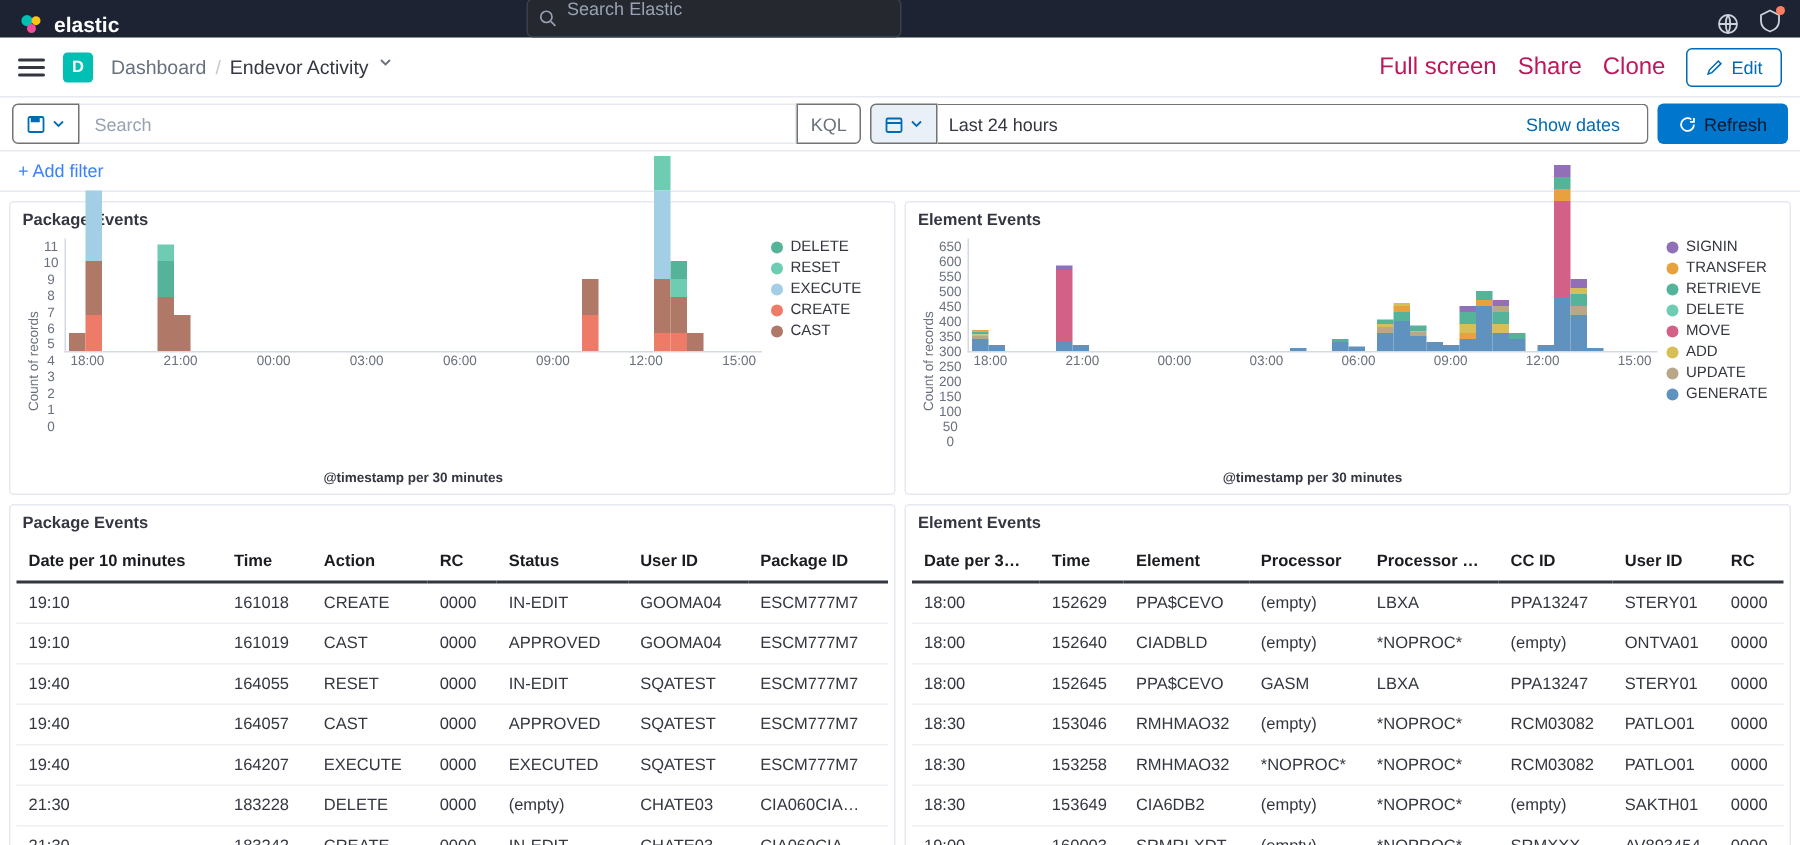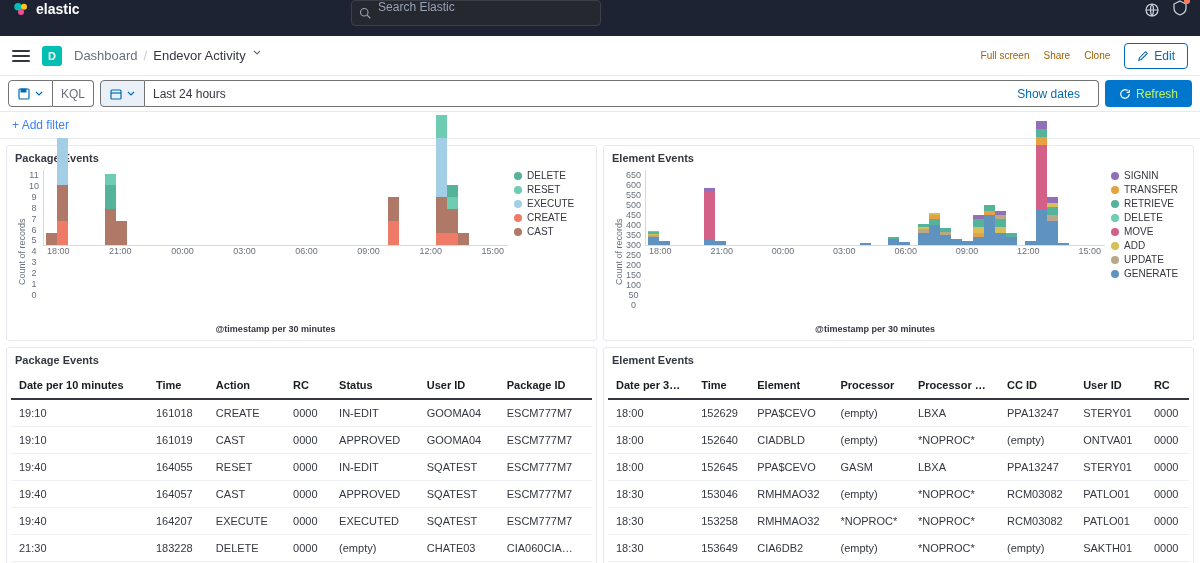--- a/index.html
+++ b/index.html
@@ -1,51 +1,51 @@
 <!DOCTYPE html>
 <html><head>
 <meta charset="utf-8">
 <style>
 * { margin: 0; padding: 0; box-sizing: border-box; }
 body { font-family: -apple-system, BlinkMacSystemFont, "Segoe UI", Helvetica, Arial, sans-serif; font-size: 12px; color: #343741; background: #fff; width: 1200px; }
 
-.topbar { background: #1d2333; height: 36px; display: flex; align-items: flex-start; padding: 0 12px; color: #fff; }
+.topbar { background: #1d2333; height: 25px; display: flex; align-items: flex-end; padding: 0 12px; color: #fff; }
 .logo { display: flex; align-items: center; gap: 6px; font-size: 14px; font-weight: 600; }
 .logo-svg { width: 18px; height: 18px; }
 .search-wrap { margin-left: auto; margin-right: auto; position: relative; }
 .search-global { background: #25282f; border: 1px solid #3a3f4a; border-radius: 4px; width: 250px; height: 26px; padding: 0 8px 12px 26px; color: #98a2b3; font-size: 12px; }
 .search-global::placeholder { color: #98a2b3; }
 .search-icon-g { position: absolute; left: 8px; top: 50%; transform: translateY(-50%); width: 12px; height: 12px; stroke: #98a2b3; }
 .topbar-right { margin-left: auto; display: flex; align-items: center; gap: 12px; }
 .topbar-icon { width: 16px; height: 16px; stroke: #cfd3db; fill: none; }
 .notif { position: relative; }
 .notif-dot { position: absolute; top: -2px; right: -2px; width: 6px; height: 6px; border-radius: 50%; background: #ff7e62; }
 
 .headerbar { height: 40px; border-bottom: 1px solid #e6e9ef; display: flex; align-items: center; padding: 0 12px; gap: 12px; }
 .hamburger { width: 18px; height: 18px; cursor: pointer; }
 .hamburger div { height: 2px; background: #343741; margin: 3px 0; border-radius: 1px; }
 .badge-d { width: 20px; height: 20px; background: #00bfb3; border-radius: 3px; color: #fff; font-weight: 700; font-size: 11px; display: flex; align-items: center; justify-content: center; }
 .breadcrumbs { display: flex; align-items: flex-start; gap: 6px; color: #69707d; font-size: 13px; }
 .breadcrumbs .sep { color: #c4c9d4; }
 .breadcrumbs .current { color: #343741; }
 .chev-sm { width: 10px; height: 10px; stroke: #69707d; fill: none; }
 .header-actions { margin-left: auto; display: flex; align-items: center; gap: 14px; }
-.link-action { color: #a16207; font-size: 10px; cursor: pointer; }
+.link-action { color: #be185d; font-size: 16px; cursor: pointer; }
 .btn-edit { border: 1px solid #006bb4; color: #006bb4; background: #fff; border-radius: 4px; padding: 5px 12px; font-size: 12px; display: flex; align-items: center; gap: 5px; cursor: pointer; }
 .btn-edit svg { width: 12px; height: 12px; stroke: #006bb4; fill: none; }
 
 .filterbar { height: 36px; border-bottom: 1px solid #e6e9ef; display: flex; align-items: stretch; padding: 0 8px; gap: 0; }
 .fb-seg { border: 1px solid #737373; display: flex; align-items: center; padding: 0 8px; font-size: 12px; margin: 4px 0; }
 .fb-seg:first-child { border-radius: 4px 0 0 4px; }
 .fb-seg + .fb-seg { border-left: none; }
 .fb-icon { width: 14px; height: 14px; stroke: #006bb4; fill: none; }
 .fb-search { flex: 1; border: 1px solid #e6e9ef; border-left: none; margin: 4px 0; padding: 0 10px; color: #98a2b3; display: flex; align-items: center; }
 .fb-kql { color: #69707d; }
 .fb-date { flex: 1; }
-.btn-refresh { background: #07c; color: #bef264; border: none; border-radius: 4px; padding: 0 14px; margin: 4px 0 4px 6px; font-size: 12px; display: flex; align-items: center; gap: 5px; cursor: pointer; }
+.btn-refresh { background: #07c; color: #0f172a; border: none; border-radius: 4px; padding: 0 14px; margin: 4px 0 4px 6px; font-size: 12px; display: flex; align-items: center; gap: 5px; cursor: pointer; }
 .btn-refresh svg { width: 12px; height: 12px; stroke: #fff; fill: none; }
 .show-dates { color: #006bb4; margin-right: 10px; }
 
 .addfilter-row { padding: 6px 12px; border-bottom: 1px solid #e6e9ef; }
 .addfilter { color: #3b82f6; font-size: 12px; cursor: pointer; }
 
 .dash { display: grid; grid-template-columns: 1fr 1fr; grid-template-rows: auto auto; gap: 6px; padding: 6px; }
 .panel { border: 1px solid #e6e9ef; border-radius: 3px; background: #fff; }
 .panel-title { font-size: 11px; font-weight: 700; padding: 6px 8px; color: #343741; }
 
@@ -132,20 +132,23 @@
 <div class="filterbar">
   <div class="fb-seg" style="border-radius:4px 0 0 4px;">
     <svg class="fb-icon" viewBox="0 0 14 14">
         <rect x="2" y="2" width="10" height="10" rx="1" stroke-width="1.2" fill="none"></rect>
         <rect x="4" y="2" width="5" height="3" fill="#006bb4"></rect>
       </svg>
     <svg class="chev-sm" viewBox="0 0 10 10" style="margin-left:3px">
         <path d="M2 3l3 3 3-3" stroke="#006bb4" stroke-width="1.2" fill="none"></path>
       </svg>
   </div>
+  <div class="fb-search">
+      <span>Search</span>
+    </div>
   <div class="fb-seg fb-kql" style="border-radius:0 4px 4px 0;">
       <span>KQL</span>
     </div>
   <div style="width:6px"></div>
   <div class="fb-seg" style="border-radius:4px 0 0 4px;background:#e9f0f7;">
     <svg class="fb-icon" viewBox="0 0 14 14">
         <rect x="2" y="3" width="10" height="9" rx="1" fill="none" stroke-width="1.2"></rect>
         <line x1="2" y1="6" x2="12" y2="6" stroke-width="1.2"></line>
       </svg>
     <svg class="chev-sm" viewBox="0 0 10 10" style="margin-left:3px">

